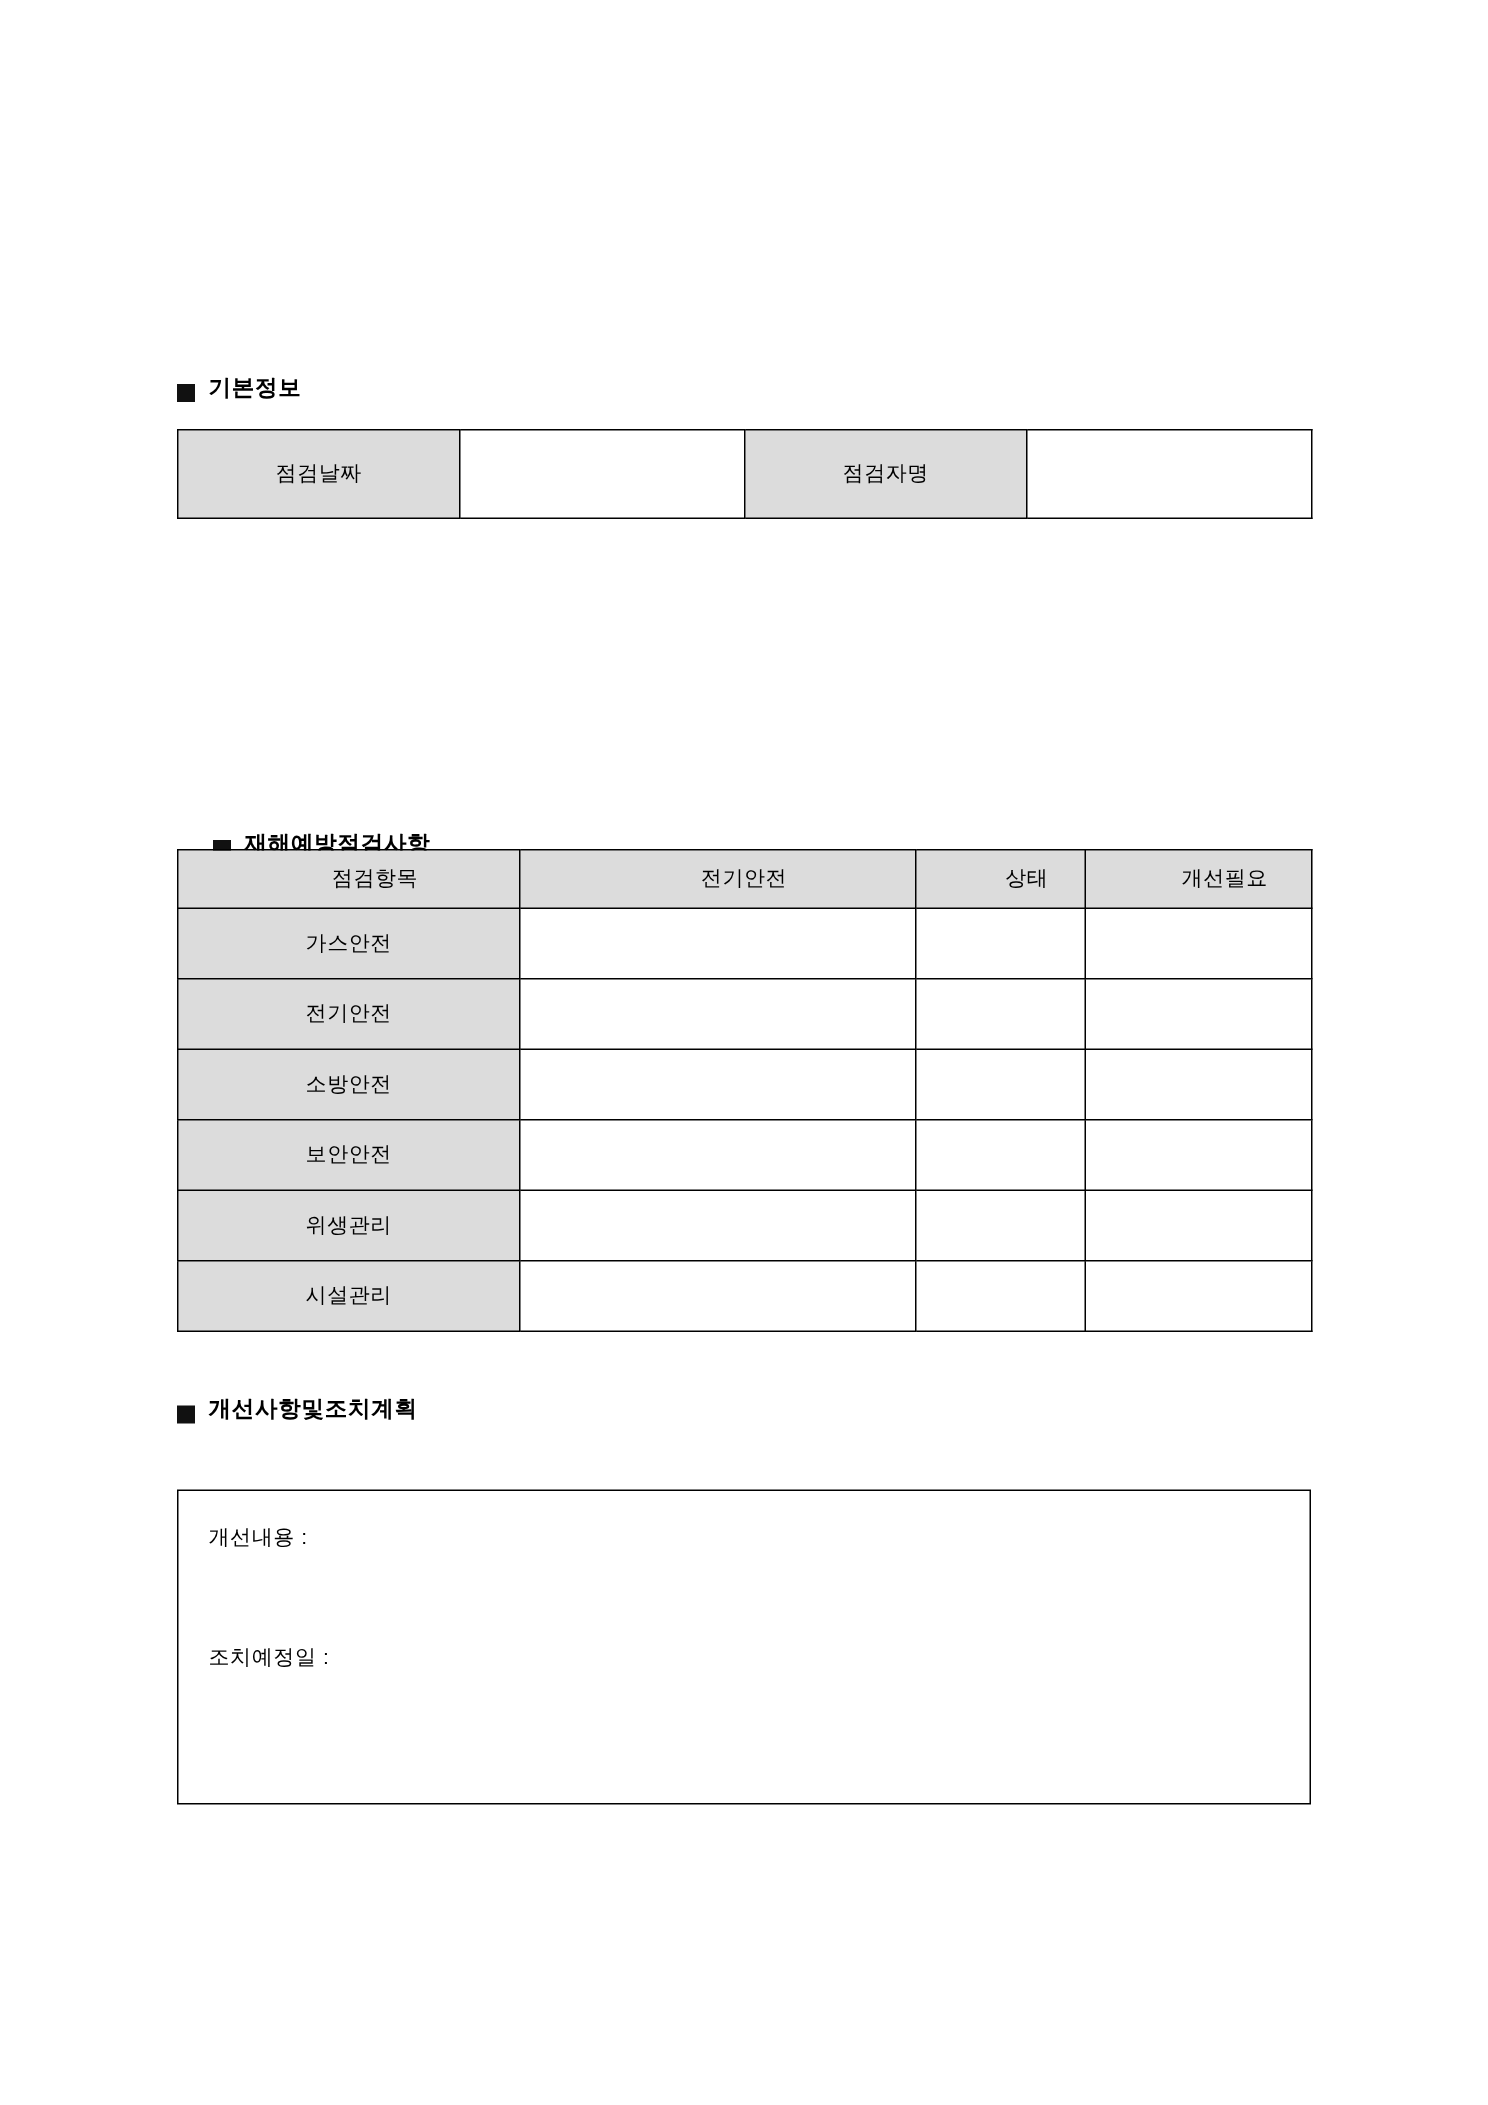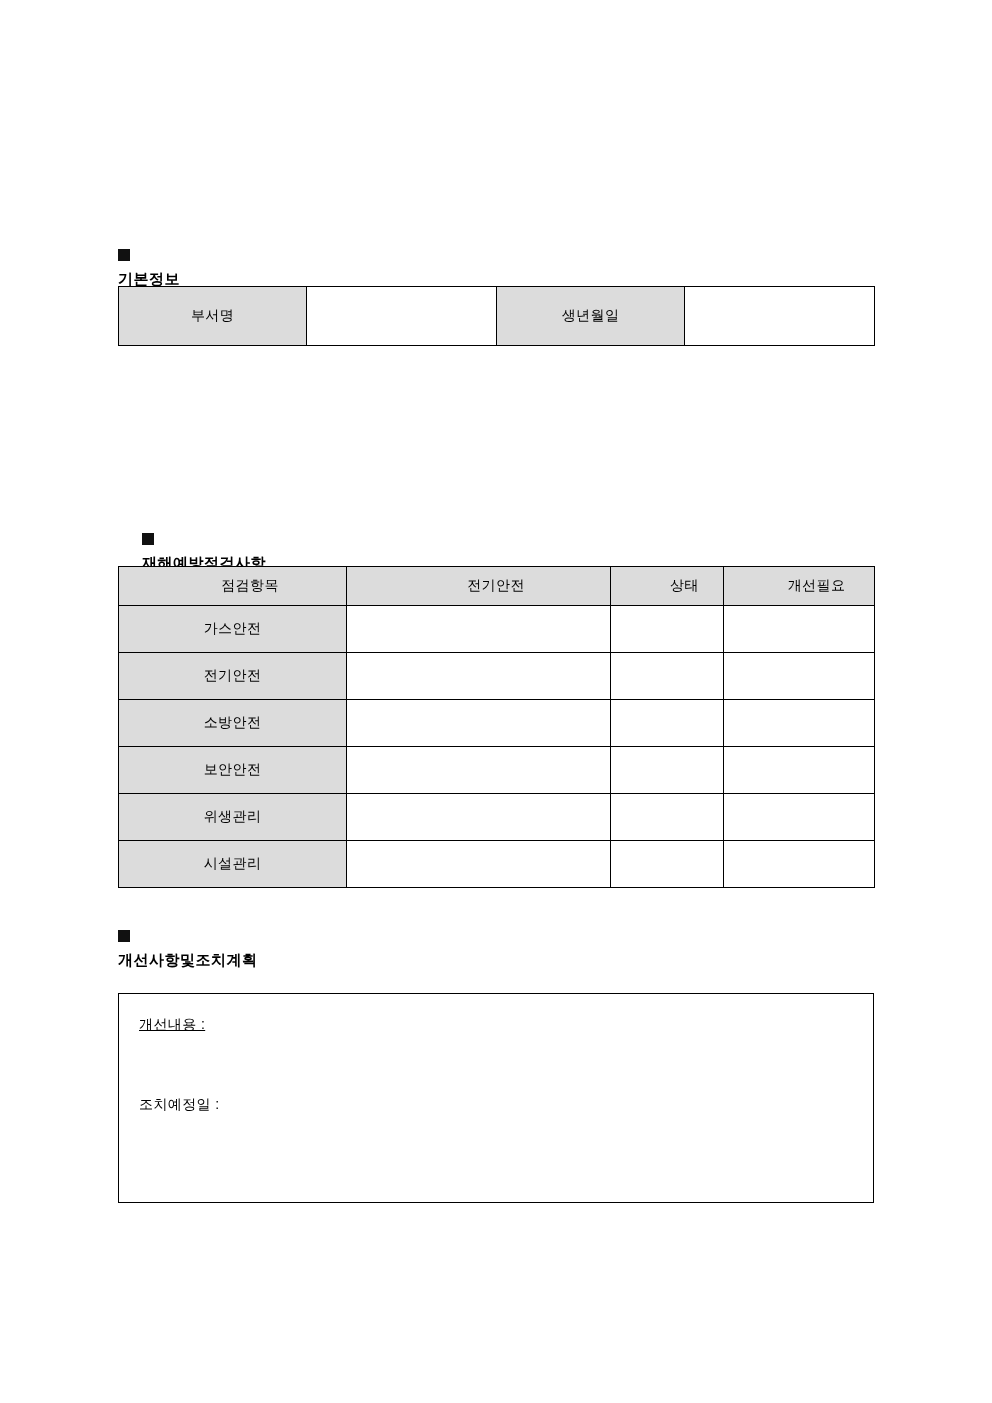--- a/index.html
+++ b/index.html
@@ -37,34 +37,33 @@
   }
 
   
   .section-heading {
     position: absolute;
     left: 118px;
     font-size: 15px;
     font-weight: bold;
     letter-spacing: 0.5px;
     display: flex;
-    align-items: flex-start;
+    align-items: flex-end;
     gap: 9px;
     white-space: nowrap;
-    flex-direction: column;
   }
   .bullet-square {
     display: inline-block;
     width: 12px;
     height: 12px;
     background: #111111;
     flex: 0 0 auto;
   }
   #heading-basic   { top: 249px; }
-  #heading-safety  { top: 533px; padding-left: 24px; }
+  #heading-safety  { top: 553px; padding-left: 24px; }
   #heading-improve { top: 930px; }
 
   
   table.grid {
     position: absolute;
     border-collapse: collapse;
     table-layout: fixed;
     font-size: 14px;
   }
   table.grid td, table.grid th {
@@ -107,21 +106,21 @@
     box-sizing: border-box;
     background: #ffffff;
   }
   .improve-line {
     position: absolute;
     left: 20px;
     font-size: 14px;
     letter-spacing: 0.4px;
     white-space: nowrap;
   }
-  #improve-line-1 { top: 22px; text-decoration: underline; }
+  #improve-line-1 { top: 22px; }
   #improve-line-2 { top: 102px; }
 </style>
 </head>
 <body>
 
 <div class="page">
 
 
   <div class="section-heading" id="heading-basic">
     <span class="bullet-square"></span>
@@ -130,23 +129,23 @@
 
   <table class="grid" id="table-basic">
     <colgroup>
       <col style="width:188px">
       <col style="width:190px">
       <col style="width:188px">
       <col style="width:190px">
     </colgroup>
     <tbody>
       <tr>
-        <td class="shaded">부서명</td>
-        <td class="blank"></td>
-        <td class="shaded">생년월일</td>
+        <td class="shaded">점검날짜</td>
+        <td class="blank"></td>
+        <td class="shaded">점검자명</td>
         <td class="blank"></td>
       </tr>
     </tbody>
   </table>
 
   <div class="section-heading" id="heading-safety">
     <span class="bullet-square"></span>
     <span>재해예방점검사항</span>
   </div>
 

